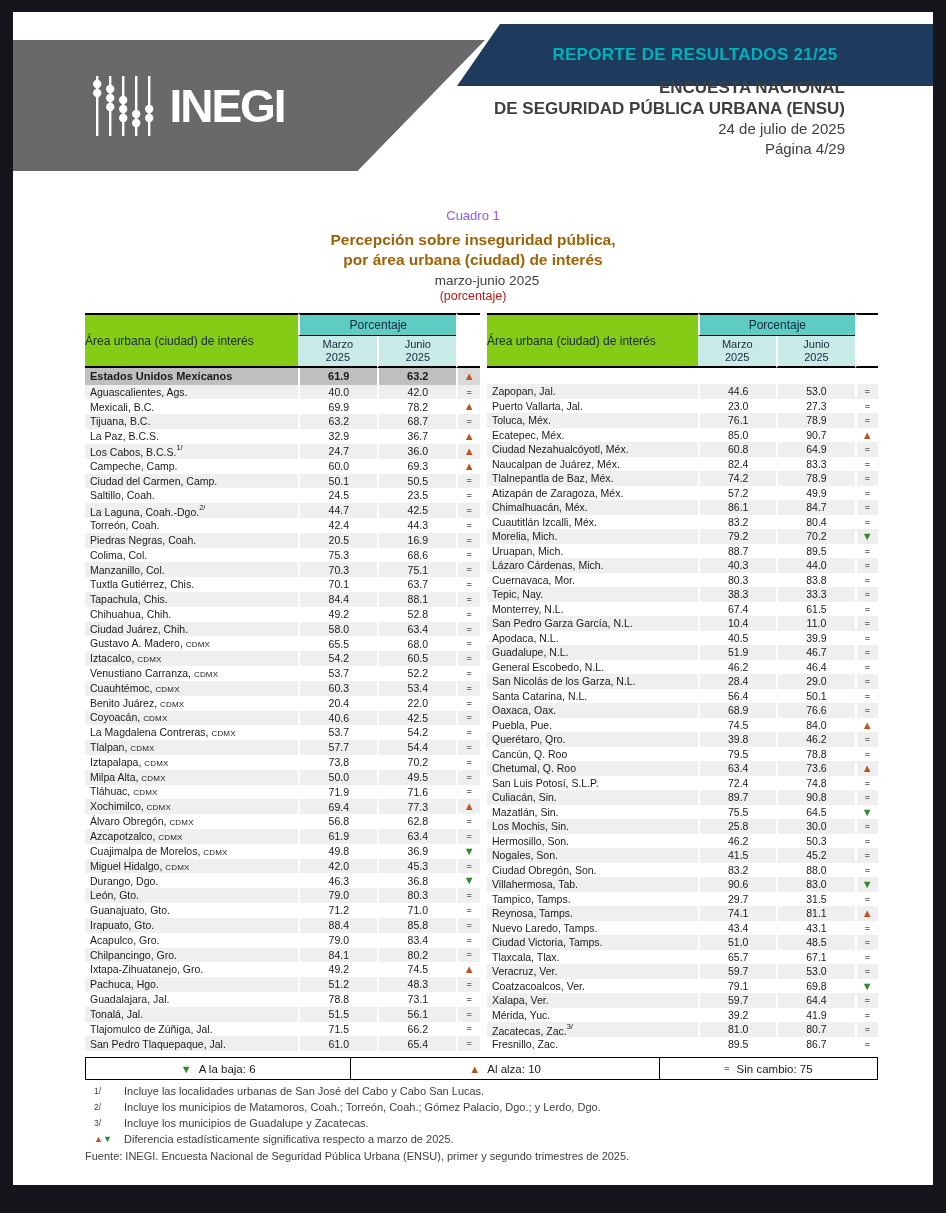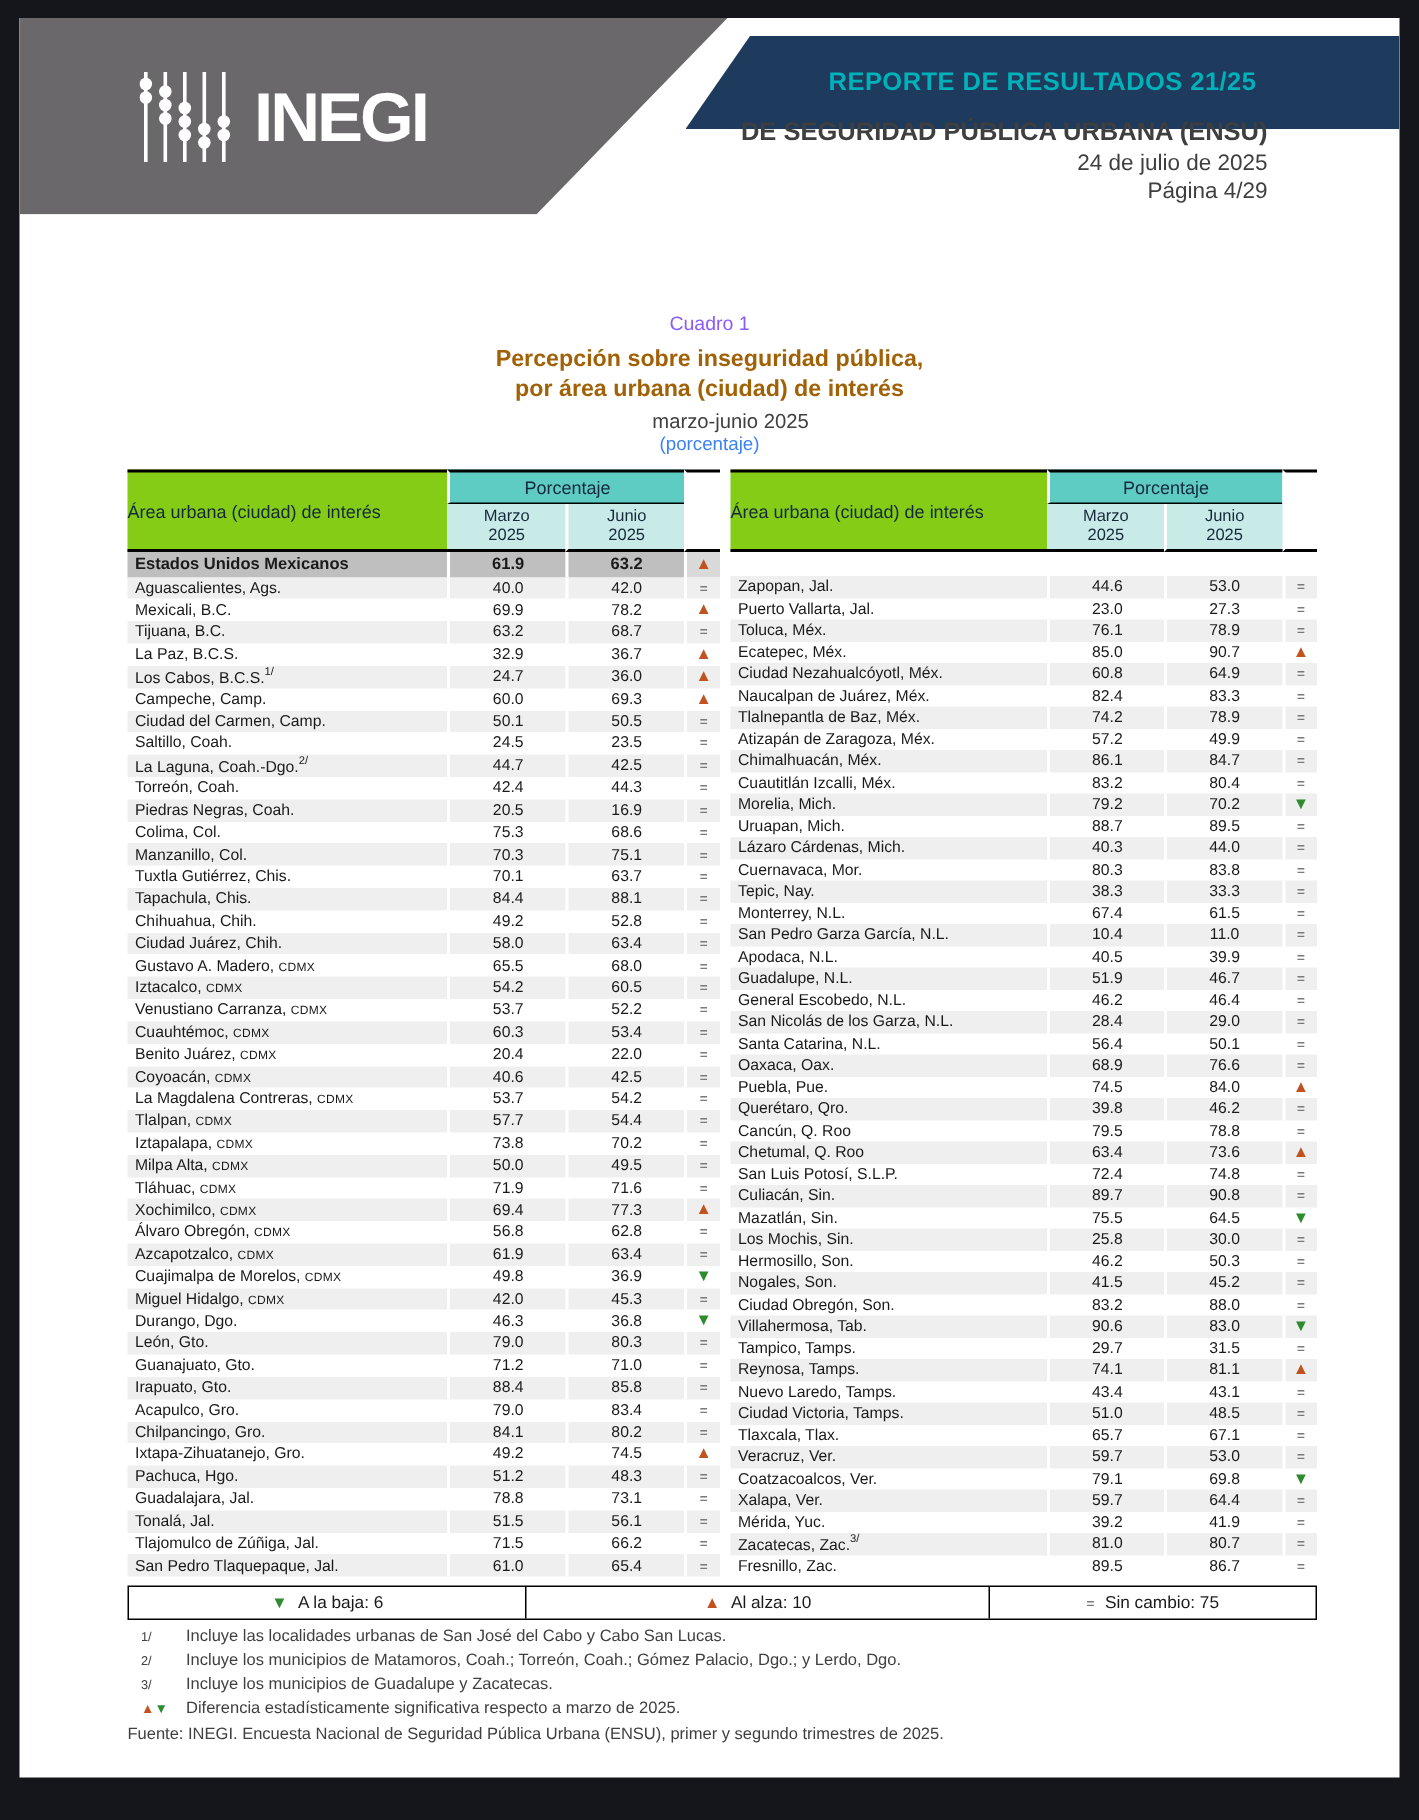--- a/index.html
+++ b/index.html
@@ -1,37 +1,37 @@
 <!DOCTYPE html>
 <html><head>
 <meta charset="utf-8">
 <style>
   html,body{margin:0;padding:0;background:#14161b;font-family:"Liberation Sans",sans-serif;}
   .screen{width:946px;height:1213px;background:#14161b;position:relative;overflow:hidden;}
   .page{position:absolute;left:13px;top:12px;width:920px;height:1173px;background:#ffffff;}
 
   
   .top{position:relative;height:160px;}
-  .gray-banner{position:absolute;left:0;top:0;width:472px;height:131px;background:#6a686b;
+  .gray-banner{position:absolute;left:0;top:28px;width:472px;height:131px;background:#6a686b;
     clip-path:polygon(0 0,100% 0,73% 100%,0 100%);display:flex;align-items:center;justify-content:center;padding-right:0;}
   .logo{display:flex;align-items:center;gap:10px;margin-right:120px;}
   .logo-text{color:#ffffff;font-weight:bold;font-size:46px;letter-spacing:-2px;line-height:1;}
   .navy-banner{position:absolute;left:444px;right:0;top:12px;height:62px;background:#1e3a5c;
     clip-path:polygon(43px 0,100% 0,100% 100%,0 100%);display:flex;align-items:center;justify-content:center;}
   .navy-banner .report-title{color:#00b1ba;font-weight:bold;font-size:17px;letter-spacing:.3px;}
   .doc-head{position:absolute;top:66px;right:88px;text-align:right;color:#3f3f3f;}
   .doc-head .b{font-weight:bold;font-size:17px;line-height:1.22;}
   .doc-head .r{font-size:15px;line-height:1.3;}
 
   
   .title-block{text-align:center;margin-top:12px;}
   .cuadro{font-size:13px;color:#8b5cf6;margin-bottom:7px;margin-top:36px;}
   .t-main{font-size:15.5px;font-weight:bold;color:#a16207;line-height:1.3;}
   .t-sub{font-size:13.5px;color:#404040;margin-top:3px;padding-left:28px;}
-  .t-unit{font-size:12.5px;color:#3b82f6;margin-top:1px;}
+  .t-unit{font-size:12.5px;color:#b91c1c;margin-top:1px;}
 
   
   .tables{display:flex;justify-content:space-between;margin:10px 55px 0 72px;}
   table.dt{border-collapse:separate;border-spacing:0;table-layout:fixed;}
   table.dt.left{width:395px;} table.dt.right{width:391px;}
   .dt col.c1{width:54%;} .dt col.c2{width:20%;} .dt col.c3{width:20%;} .dt col.c4{width:6%;}
   .dt th{font-weight:normal;color:#15293b;padding:0;}
   .dt thead th{border-top:2px solid #000;}
   .name-h{background:#84cc16;text-align:left;font-size:12px;padding:2px 4px 2px 5px;border-bottom:2px solid #000;}
   .group-h{background:#5fccc4;font-size:12px;height:20px;border-bottom:1.5px solid #000;}
@@ -95,20 +95,21 @@
                 <circle cx="56.2" cy="42" r="4.2"></circle>
             </g>
           </svg>
           <span class="logo-text">INEGI</span>
         </div>
       </div>
       <div class="navy-banner">
         <span class="report-title">REPORTE DE RESULTADOS 21/25</span>
       </div>
       <div class="doc-head">
+        <div class="b">ENCUESTA NACIONAL</div>
         <div class="b">DE SEGURIDAD PÚBLICA URBANA (ENSU)</div>
         <div class="r">24 de julio de 2025</div>
         <div class="r">Página 4/29</div>
       </div>
     </div>
 
     <div class="title-block">
       <div class="cuadro">Cuadro 1</div>
       <div class="t-main">Percepción sobre inseguridad pública,</div>
       <div class="t-main">por área urbana (ciudad) de interés</div>

